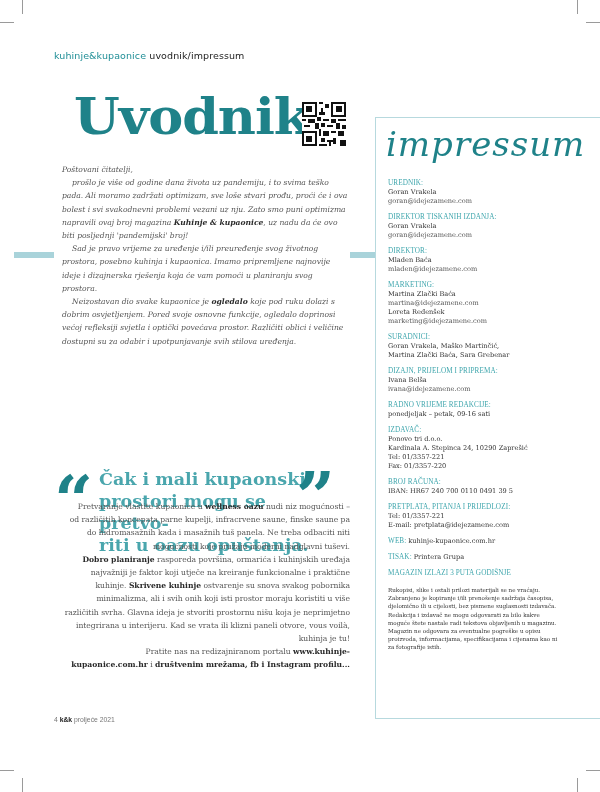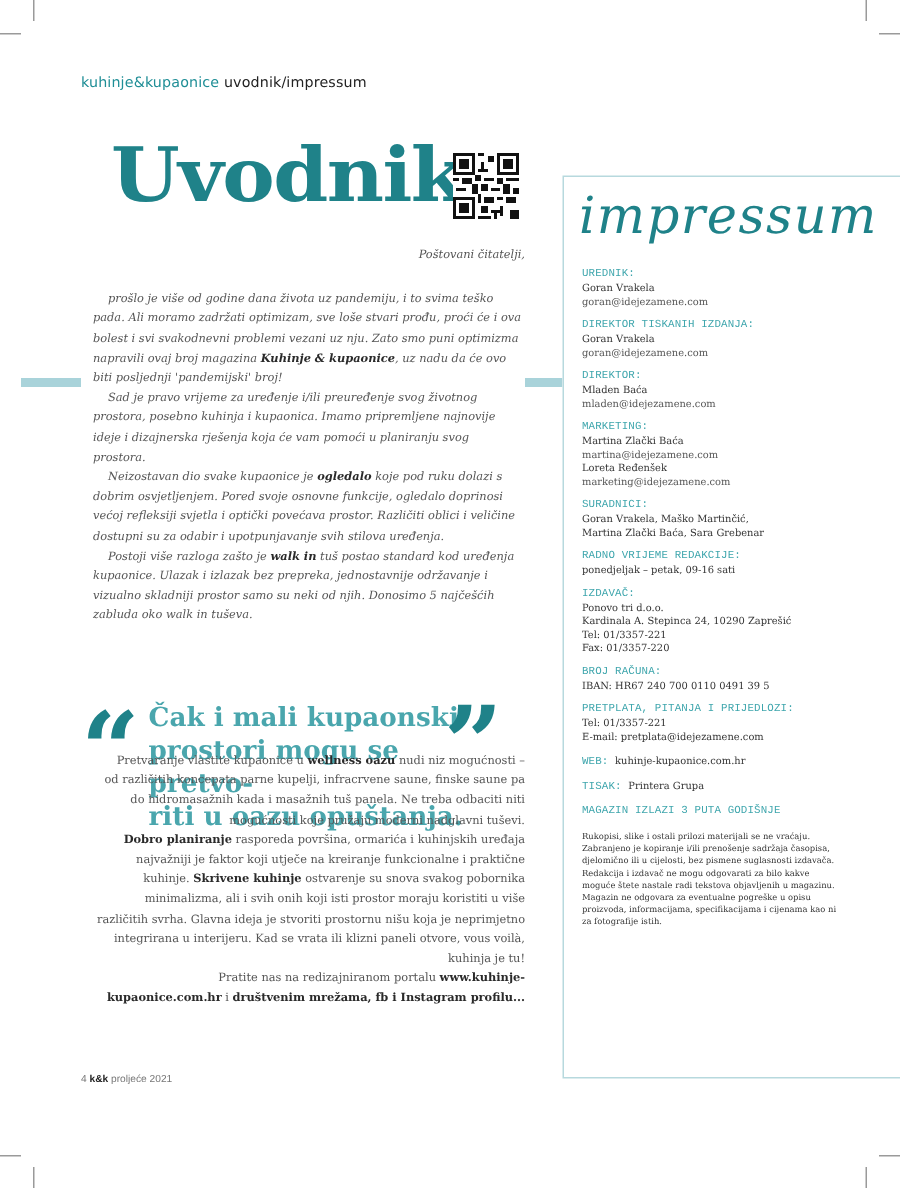--- a/index.html
+++ b/index.html
@@ -8,33 +8,33 @@
   .header{position:absolute;left:54px;top:50px;font-family:"DejaVu Sans",sans-serif;font-size:9.5px;letter-spacing:0.1px;}
   .header .brand{color:#1f8e96;}
   .header .section{color:#222;margin-top:32px;}
   .title{position:absolute;left:74px;top:92px;font-family:"DejaVu Serif",serif;font-weight:bold;font-size:50px;color:#1f8289;letter-spacing:-1px;line-height:1;transform:scaleX(1.05);transform-origin:left;}
   .qr{position:absolute;left:302px;top:102px;width:44px;height:44px;}
   .teal-bar{position:absolute;top:252px;height:6px;background:#a9d3da;}
   .body{position:absolute;left:62px;top:163px;width:288px;font-style:italic;font-size:7.6px;line-height:13.2px;color:#555;}
   .body p{margin:0;text-indent:10px;}
   .body p.noindent{text-indent:0;}
   .body b{font-style:normal;font-weight:bold;color:#2a2a2a;font-style:italic;}
-  .body .greeting{margin-bottom:16px;text-align:right;}
+  .body .greeting{margin-bottom:0;}
   .quote-open{position:absolute;left:54px;top:466px;font-family:"DejaVu Serif",serif;font-weight:bold;font-size:68px;color:#1f8289;line-height:1;}
   .quote-close{position:absolute;left:296px;top:444px;font-family:"DejaVu Serif",serif;font-weight:bold;font-size:68px;color:#1f8289;line-height:1;}
   .quote-text{position:absolute;left:99px;top:468px;width:230px;font-family:"DejaVu Serif",serif;font-weight:bold;font-size:17.5px;line-height:22px;color:#4aa6ad;}
   .quote-text span{display:block;}
   .body2{position:absolute;left:62px;top:498px;width:288px;font-size:7.6px;line-height:13.2px;color:#555;text-align:right;}
   .body2 p{margin:0;text-indent:10px;}
   .body2 b{font-weight:bold;color:#2a2a2a;}
   .imp{position:absolute;left:375px;top:117px;width:184px;height:600px;border:1px solid #b7d9de;background:#fff;padding-left:44px;}
   .imp-title{position:absolute;left:10px;top:6px;font-family:"DejaVu Serif",serif;font-style:italic;font-size:34px;color:#1f8289;letter-spacing:1px;}
   .imp-list{position:absolute;left:12px;top:60px;width:170px;}
   .imp-sec{margin-bottom:6px;}
-  .imp-label{font-family:Liberation Mono, monospace;font-size:7.2px;color:#3fa6ad;text-transform:uppercase;line-height:10px;letter-spacing:0.1px;}
+  .imp-label{font-family:Liberation Serif, serif;font-size:7.2px;color:#3fa6ad;text-transform:uppercase;line-height:10px;letter-spacing:0.1px;}
   .imp-line{font-size:6.6px;line-height:9px;color:#333;}
   .imp-line.em{color:#555;}
   .imp-inline{font-size:6.6px;line-height:10px;color:#333;}
   .imp-inline .imp-label{display:inline;}
   .imp-note{font-size:5.6px;line-height:8.2px;color:#333;margin-top:8px;}
   .footer{position:absolute;left:54px;top:716px;font-family:Liberation Sans, sans-serif;font-size:6.8px;color:#777;}
   .footer b{color:#222;}
 </style>
 </head>
 <body>
@@ -99,21 +99,20 @@
 <div class="teal-bar" style="left:14px;width:40px;"></div>
 <div class="teal-bar" style="left:350px;width:25px;"></div>
 <div class="teal-bar" style="left:560px;width:30px;"></div>
 
 <div class="body">
   <p class="noindent greeting">Poštovani čitatelji,</p>
   <div id="paras-top">
       <p>prošlo je više od godine dana života uz pandemiju, i to svima teško pada. Ali moramo zadržati optimizam, sve loše stvari prođu, proći će i ova bolest i svi svakodnevni problemi vezani uz nju. Zato smo puni optimizma napravili ovaj broj magazina <b>Kuhinje &amp; kupaonice</b>, uz nadu da će ovo biti posljednji 'pandemijski' broj!</p>
       <p>Sad je pravo vrijeme za uređenje i/ili preuređenje svog životnog prostora, posebno kuhinja i kupaonica. Imamo pripremljene najnovije ideje i dizajnerska rješenja koja će vam pomoći u planiranju svog prostora.</p>
       <p>Neizostavan dio svake kupaonice je <b>ogledalo</b> koje pod ruku dolazi s dobrim osvjetljenjem. Pored svoje osnovne funkcije, ogledalo doprinosi većoj refleksiji svjetla i optički povećava prostor. Različiti oblici i veličine dostupni su za odabir i upotpunjavanje svih stilova uređenja.</p>
-      <p>Postoji više razloga zašto je <b>walk in</b> tuš postao standard kod uređenja kupaonice. Ulazak i izlazak bez prepreka, jednostavnije održavanje i vizualno skladniji prostor samo su neki od njih. Donosimo 5 najčešćih zabluda oko walk in tuševa.</p>
     </div>
 </div>
 
 <div class="quote-open">“</div>
 <div class="quote-text">
   <span>Čak i mali kupaonski</span>
   <span>prostori mogu se pretvo-</span>
   <span>riti u oazu opuštanja.</span>
 </div>
 <div class="quote-close" style="top:462px;">”</div>
@@ -150,20 +149,25 @@
         <div class="imp-line em">martina@idejezamene.com</div>
         <div class="imp-line">Loreta Ređenšek</div>
         <div class="imp-line em">marketing@idejezamene.com</div>
       </div>
       <div class="imp-sec">
         <div class="imp-label">SURADNICI:</div>
         <div class="imp-line">Goran Vrakela, Maško Martinčić,</div>
         <div class="imp-line">Martina Zlački Baća, Sara Grebenar</div>
       </div>
       <div class="imp-sec">
+        <div class="imp-label">DIZAJN, PRIJELOM I PRIPREMA:</div>
+        <div class="imp-line">Ivana Belša</div>
+        <div class="imp-line em">ivana@idejezamene.com</div>
+      </div>
+      <div class="imp-sec">
         <div class="imp-label">RADNO VRIJEME REDAKCIJE:</div>
         <div class="imp-line">ponedjeljak – petak, 09-16 sati</div>
       </div>
       <div class="imp-sec">
         <div class="imp-label">IZDAVAČ:</div>
         <div class="imp-line">Ponovo tri d.o.o.</div>
         <div class="imp-line">Kardinala A. Stepinca 24, 10290 Zaprešić</div>
         <div class="imp-line">Tel: 01/3357-221</div>
         <div class="imp-line">Fax: 01/3357-220</div>
       </div>

